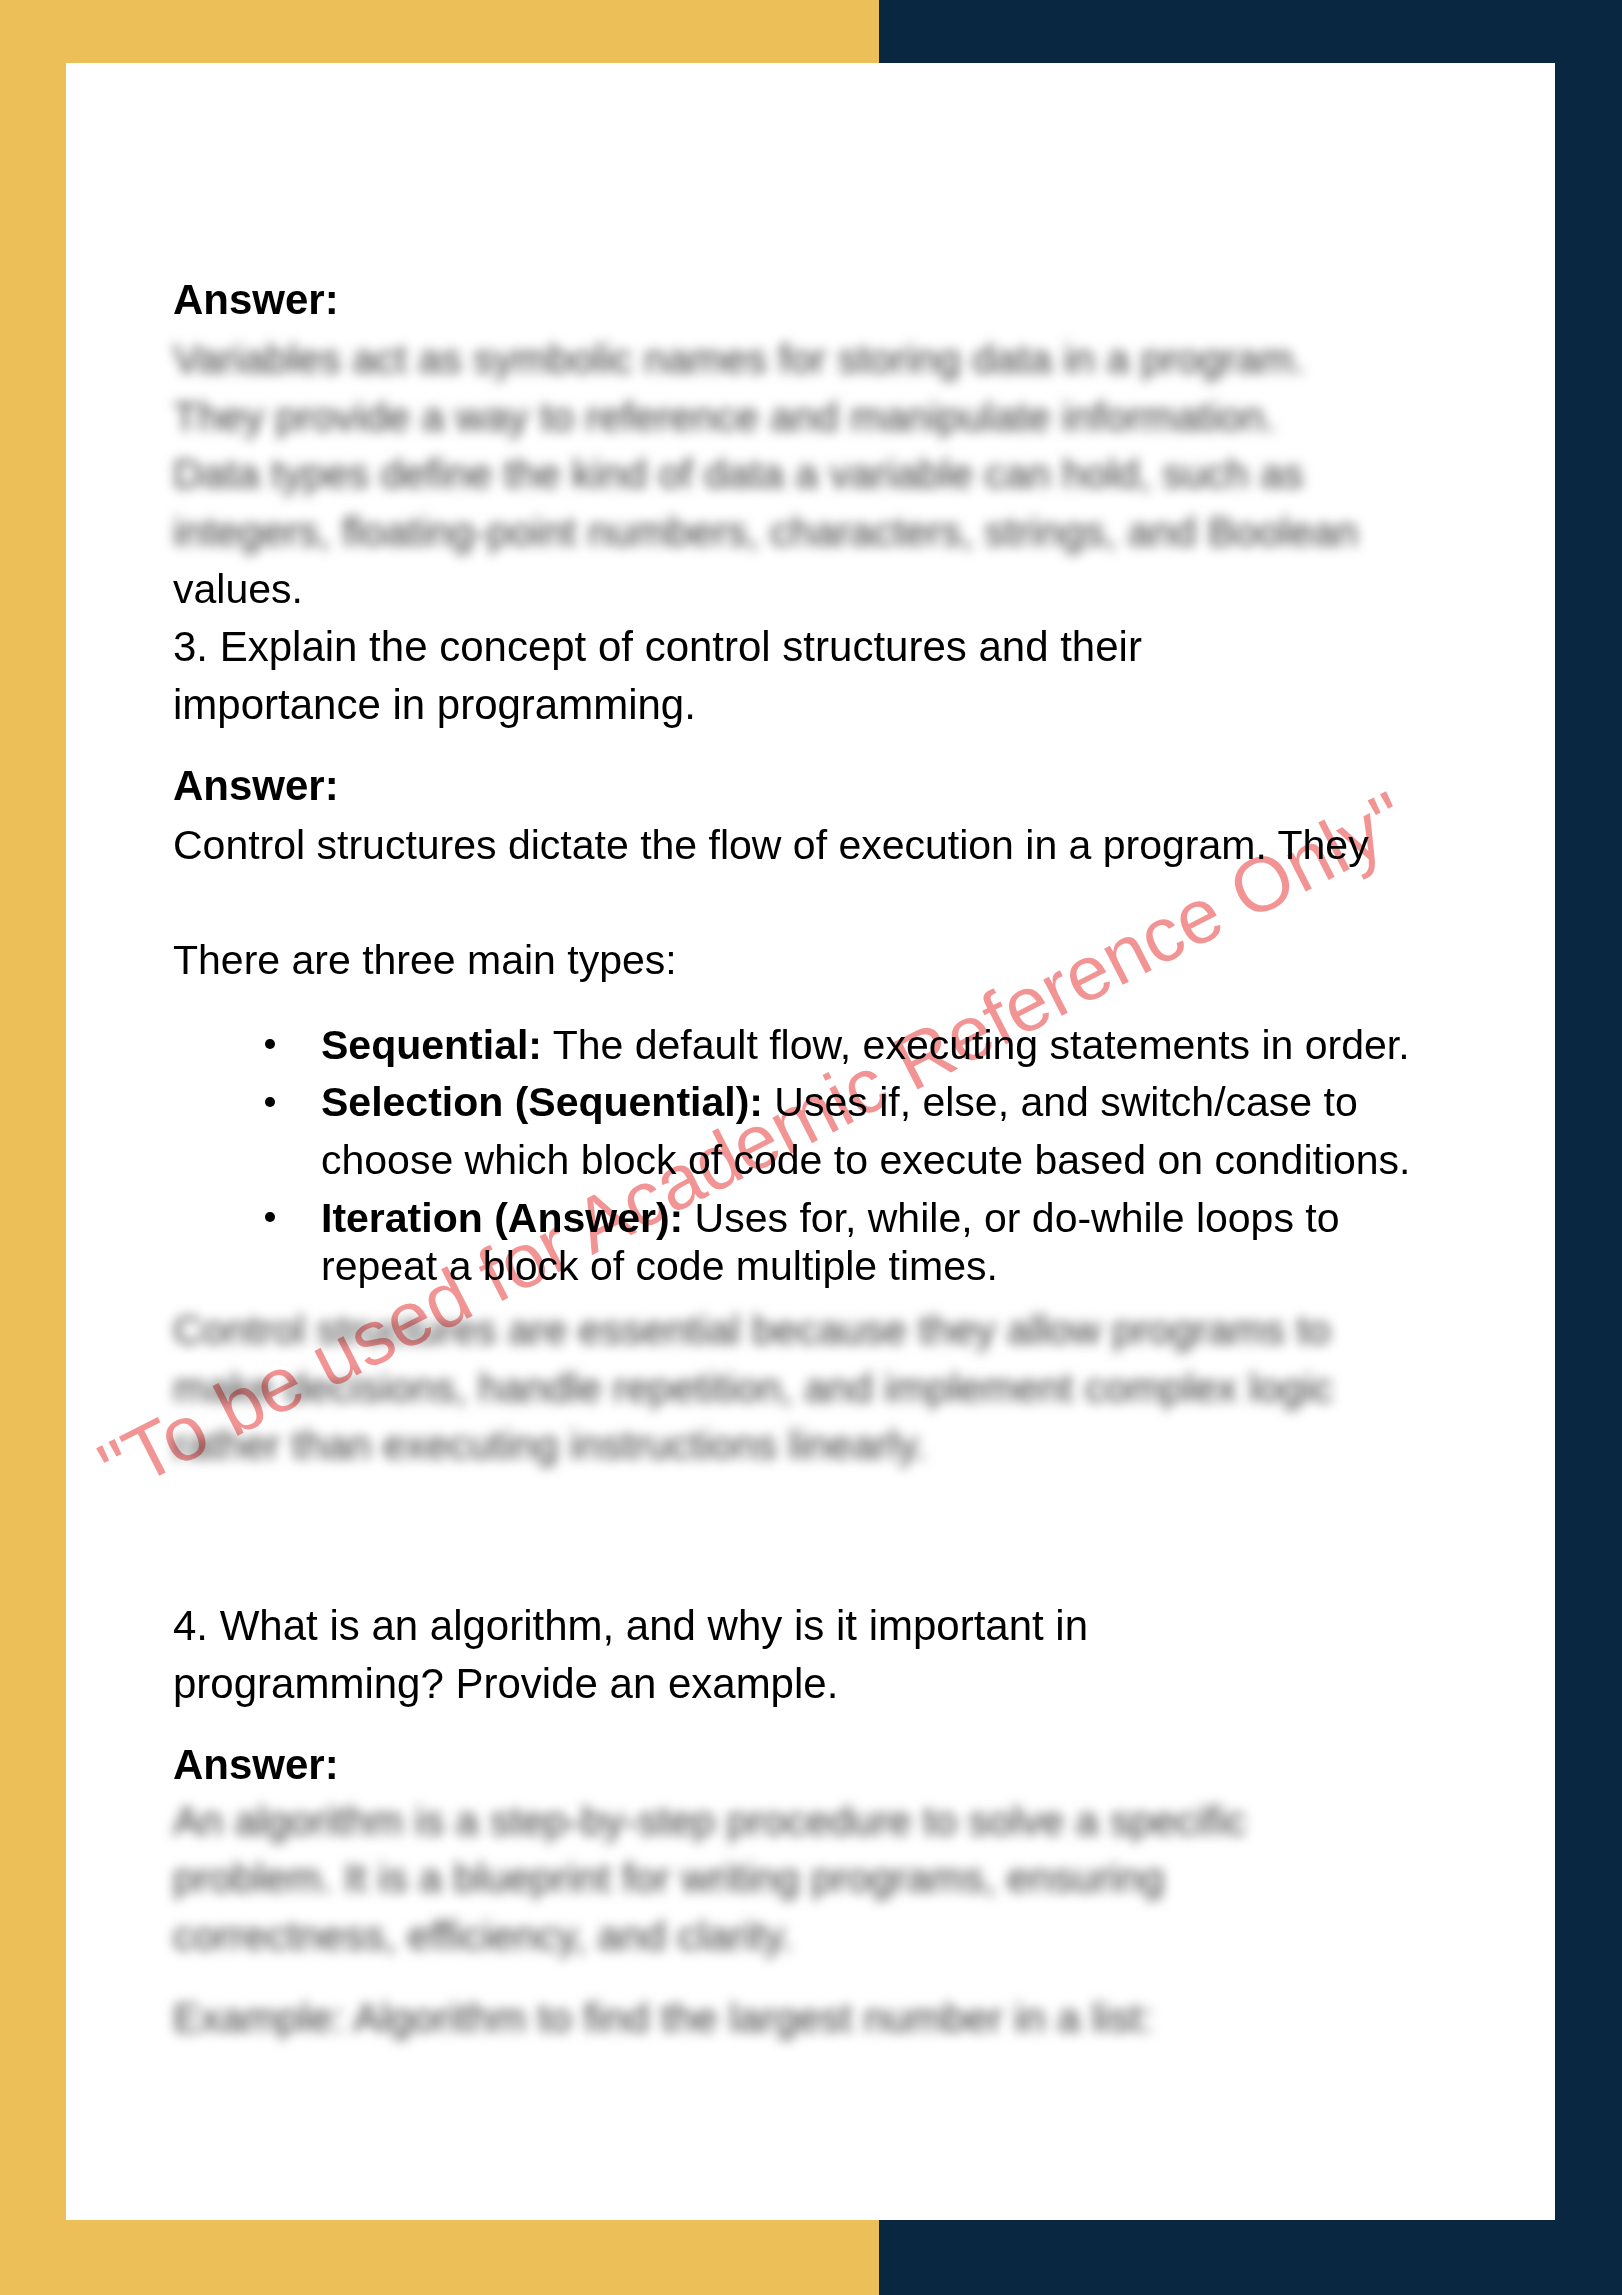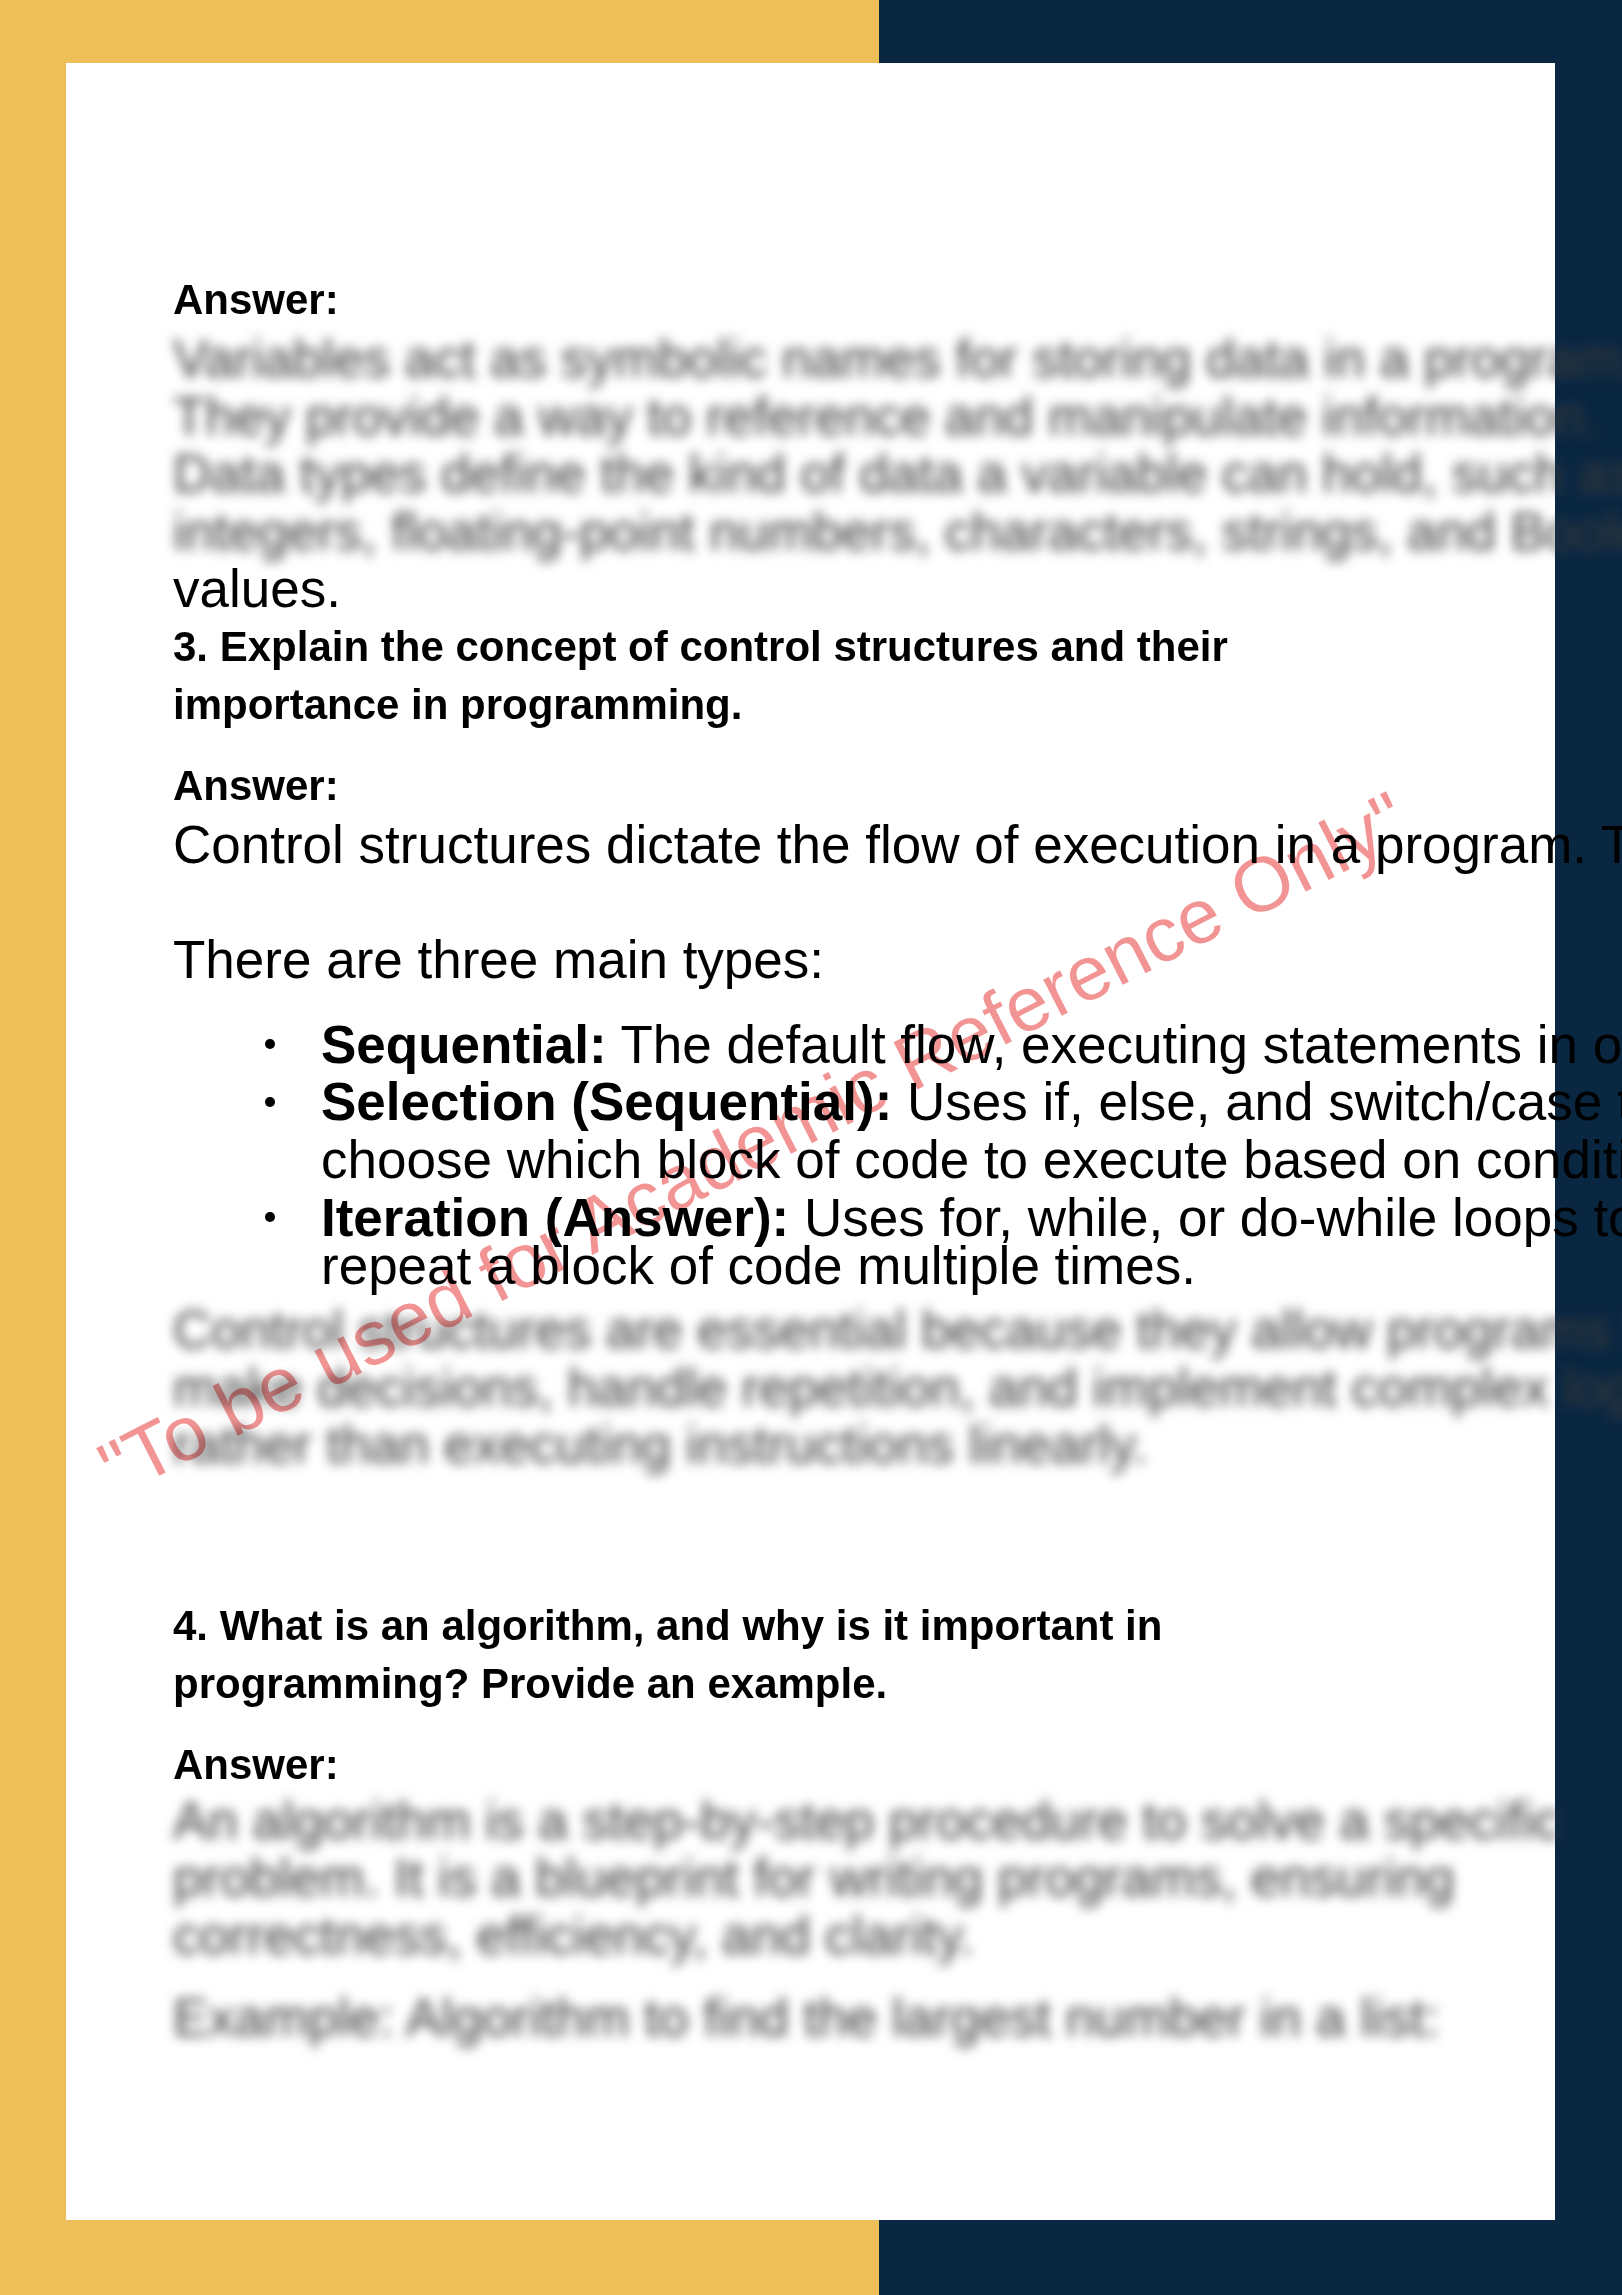--- a/index.html
+++ b/index.html
@@ -9,25 +9,25 @@
     background:#ecbf58;
   }
   .band-left{position:absolute;left:0;top:0;width:879px;height:2295px;background:#ecbf58;}
   .band-right{position:absolute;left:879px;top:0;width:744px;height:2295px;background:#0a2742;}
   .page{
     position:absolute;left:66px;top:63px;width:1489px;height:2157px;
     background:#ffffff;
   }
   .line{
     position:absolute;left:107px;height:58px;line-height:58px;
-    font-size:53px;color:#000;white-space:nowrap;
+    font-size:41px;color:#000;white-space:nowrap;
   }
   .blur{color:#3a3a3a;filter:blur(5.9px);}
   .label{font-weight:bold;font-size:42px;}
-  .heading{font-weight:bold;font-size:42px;line-height:59px;height:59px;}
+  .heading{font-weight:normal;font-size:42px;line-height:59px;height:59px;}
   .b{font-weight:bold;}
   .bullet-text{left:255px;}
   .dot{
     position:absolute;left:199px;width:9.8px;height:9.8px;border-radius:50%;
     background:#000;
   }
   .watermark{
     position:absolute;left:39px;top:1364px;height:92px;line-height:92px;
     font-size:77px;color:#f28b8b;white-space:nowrap;
     transform:rotate(-27deg);transform-origin:0 50%;

